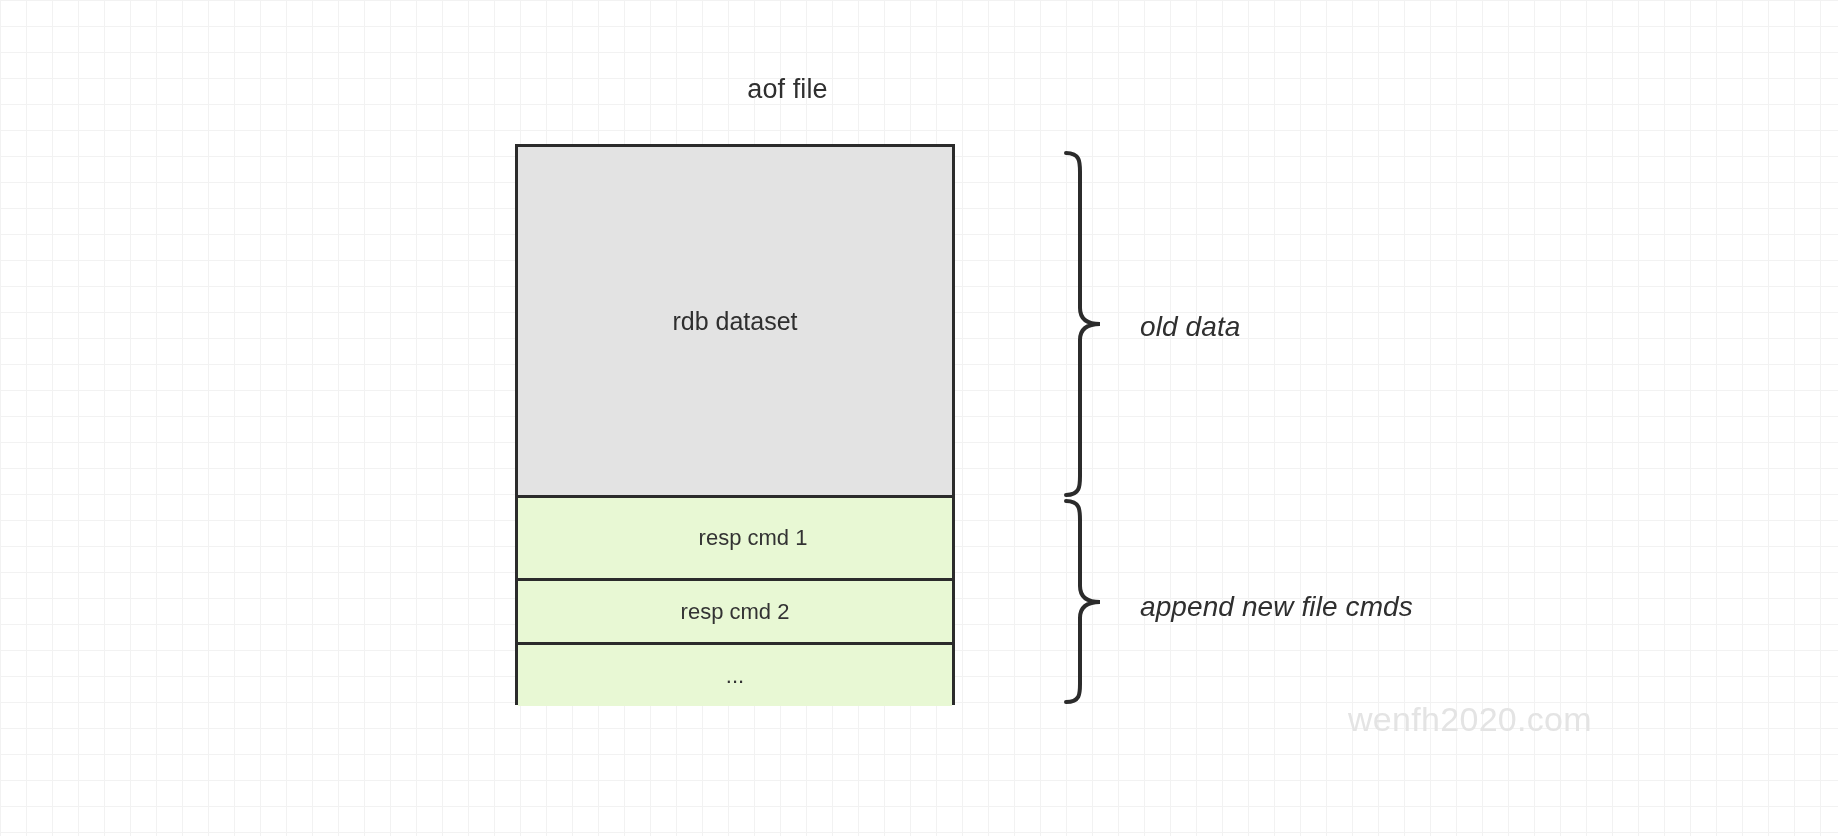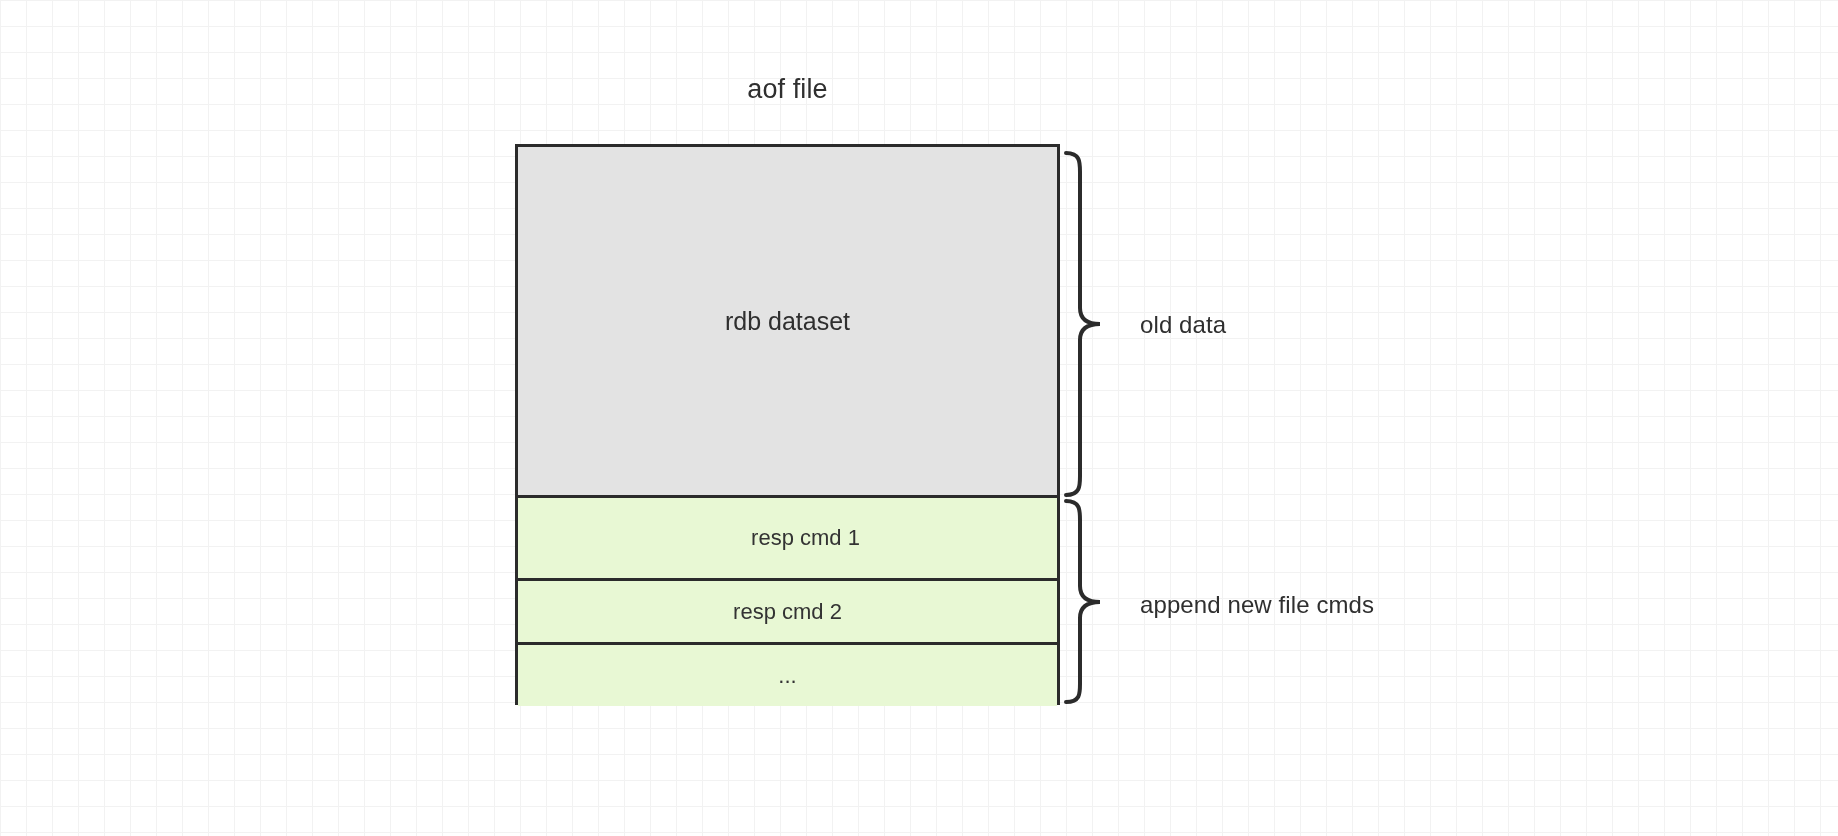--- a/index.html
+++ b/index.html
@@ -41,21 +41,21 @@
     color: #2f2f2f;
     letter-spacing: 0.1px;
     white-space: nowrap;
   }
 
   
   .file-box {
     position: absolute;
     left: 515px;
     top: 144px;
-    width: 545px;
+    width: 440px;
     height: 561px;
     box-sizing: border-box;
     border: 3px solid #2b2b2b;
     display: flex;
     flex-direction: column;
   }
 
   .segment {
     position: relative;
     box-sizing: border-box;
@@ -88,24 +88,25 @@
     position: absolute;
     pointer-events: none;
   }
   .brace svg { display: block; overflow: visible; }
 
   .brace-old   { left: 1060px; top: 150px; width: 46px; height: 348px; }
   .brace-new   { left: 1060px; top: 498px; width: 46px; height: 207px; }
 
   .brace-label {
     position: absolute;
-    font-size: 24px;
+    font-size: 28px;
     color: #2f2f2f;
     white-space: nowrap;
     letter-spacing: 0.1px;
+    font-style: italic;
   }
   .label-old { left: 1140px; top: 311px; }
   .label-new { left: 1140px; top: 591px; }
 
   
   .watermark {
     position: absolute;
     left: 1348px;
     top: 700px;
     font-size: 34px;
@@ -150,14 +151,15 @@
   <div class="brace brace-new">
     <svg width="46" height="207" viewBox="0 0 46 207" fill="none">
       <path d="M6 3 C20 3 20 12 20 22 L20 88 C20 98 26 104 40 104 C26 104 20 110 20 120 L20 186 C20 196 20 204 6 204" stroke="#2b2b2b" stroke-width="4" stroke-linecap="round" fill="none"></path>
     </svg>
   </div>
 
   <div class="brace-label label-old">old data</div>
 
   <div class="brace-label label-new">append new file cmds</div>
 
+  <div class="watermark">wenfh2020.com</div>
 
 </div>
 
 </body></html>

